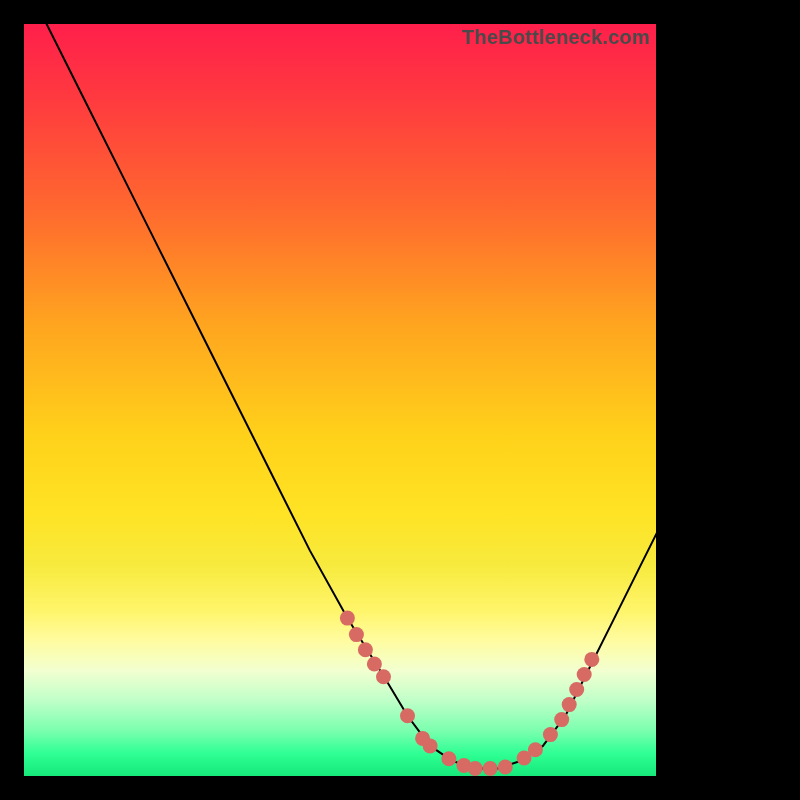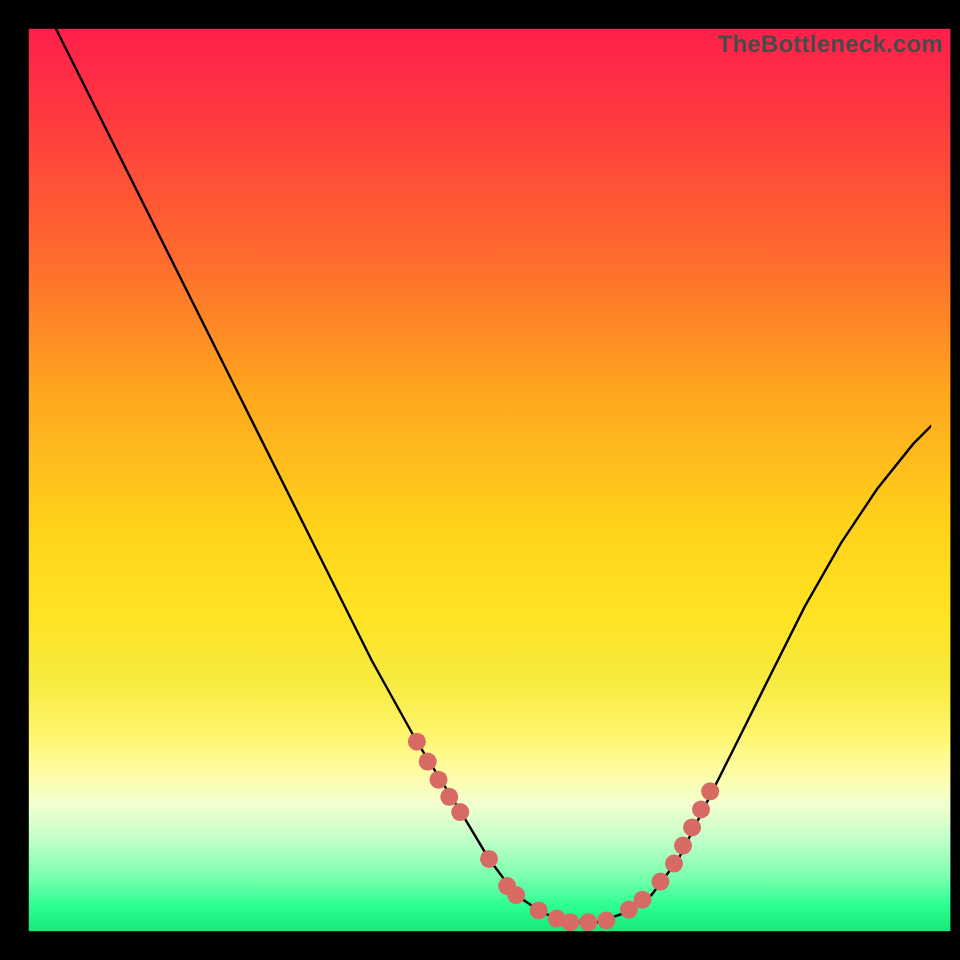--- a/index.html
+++ b/index.html
@@ -7,21 +7,21 @@
   .frame {
     position: relative;
     width: 800px;
     height: 800px;
     background: #000;
   }
   .plot {
     position: absolute;
     left: 24px;
     top: 24px;
-    width: 768px;
+    width: 632px;
     height: 752px;
     background: linear-gradient(to bottom,
       #ff1f4b 0%,
       #ff3a3f 10%,
       #ff6a2e 25%,
       #ffa51f 40%,
       #ffd21a 55%,
       #ffe324 65%,
       #f7ea3e 72%,
       #fff56a 78%,

